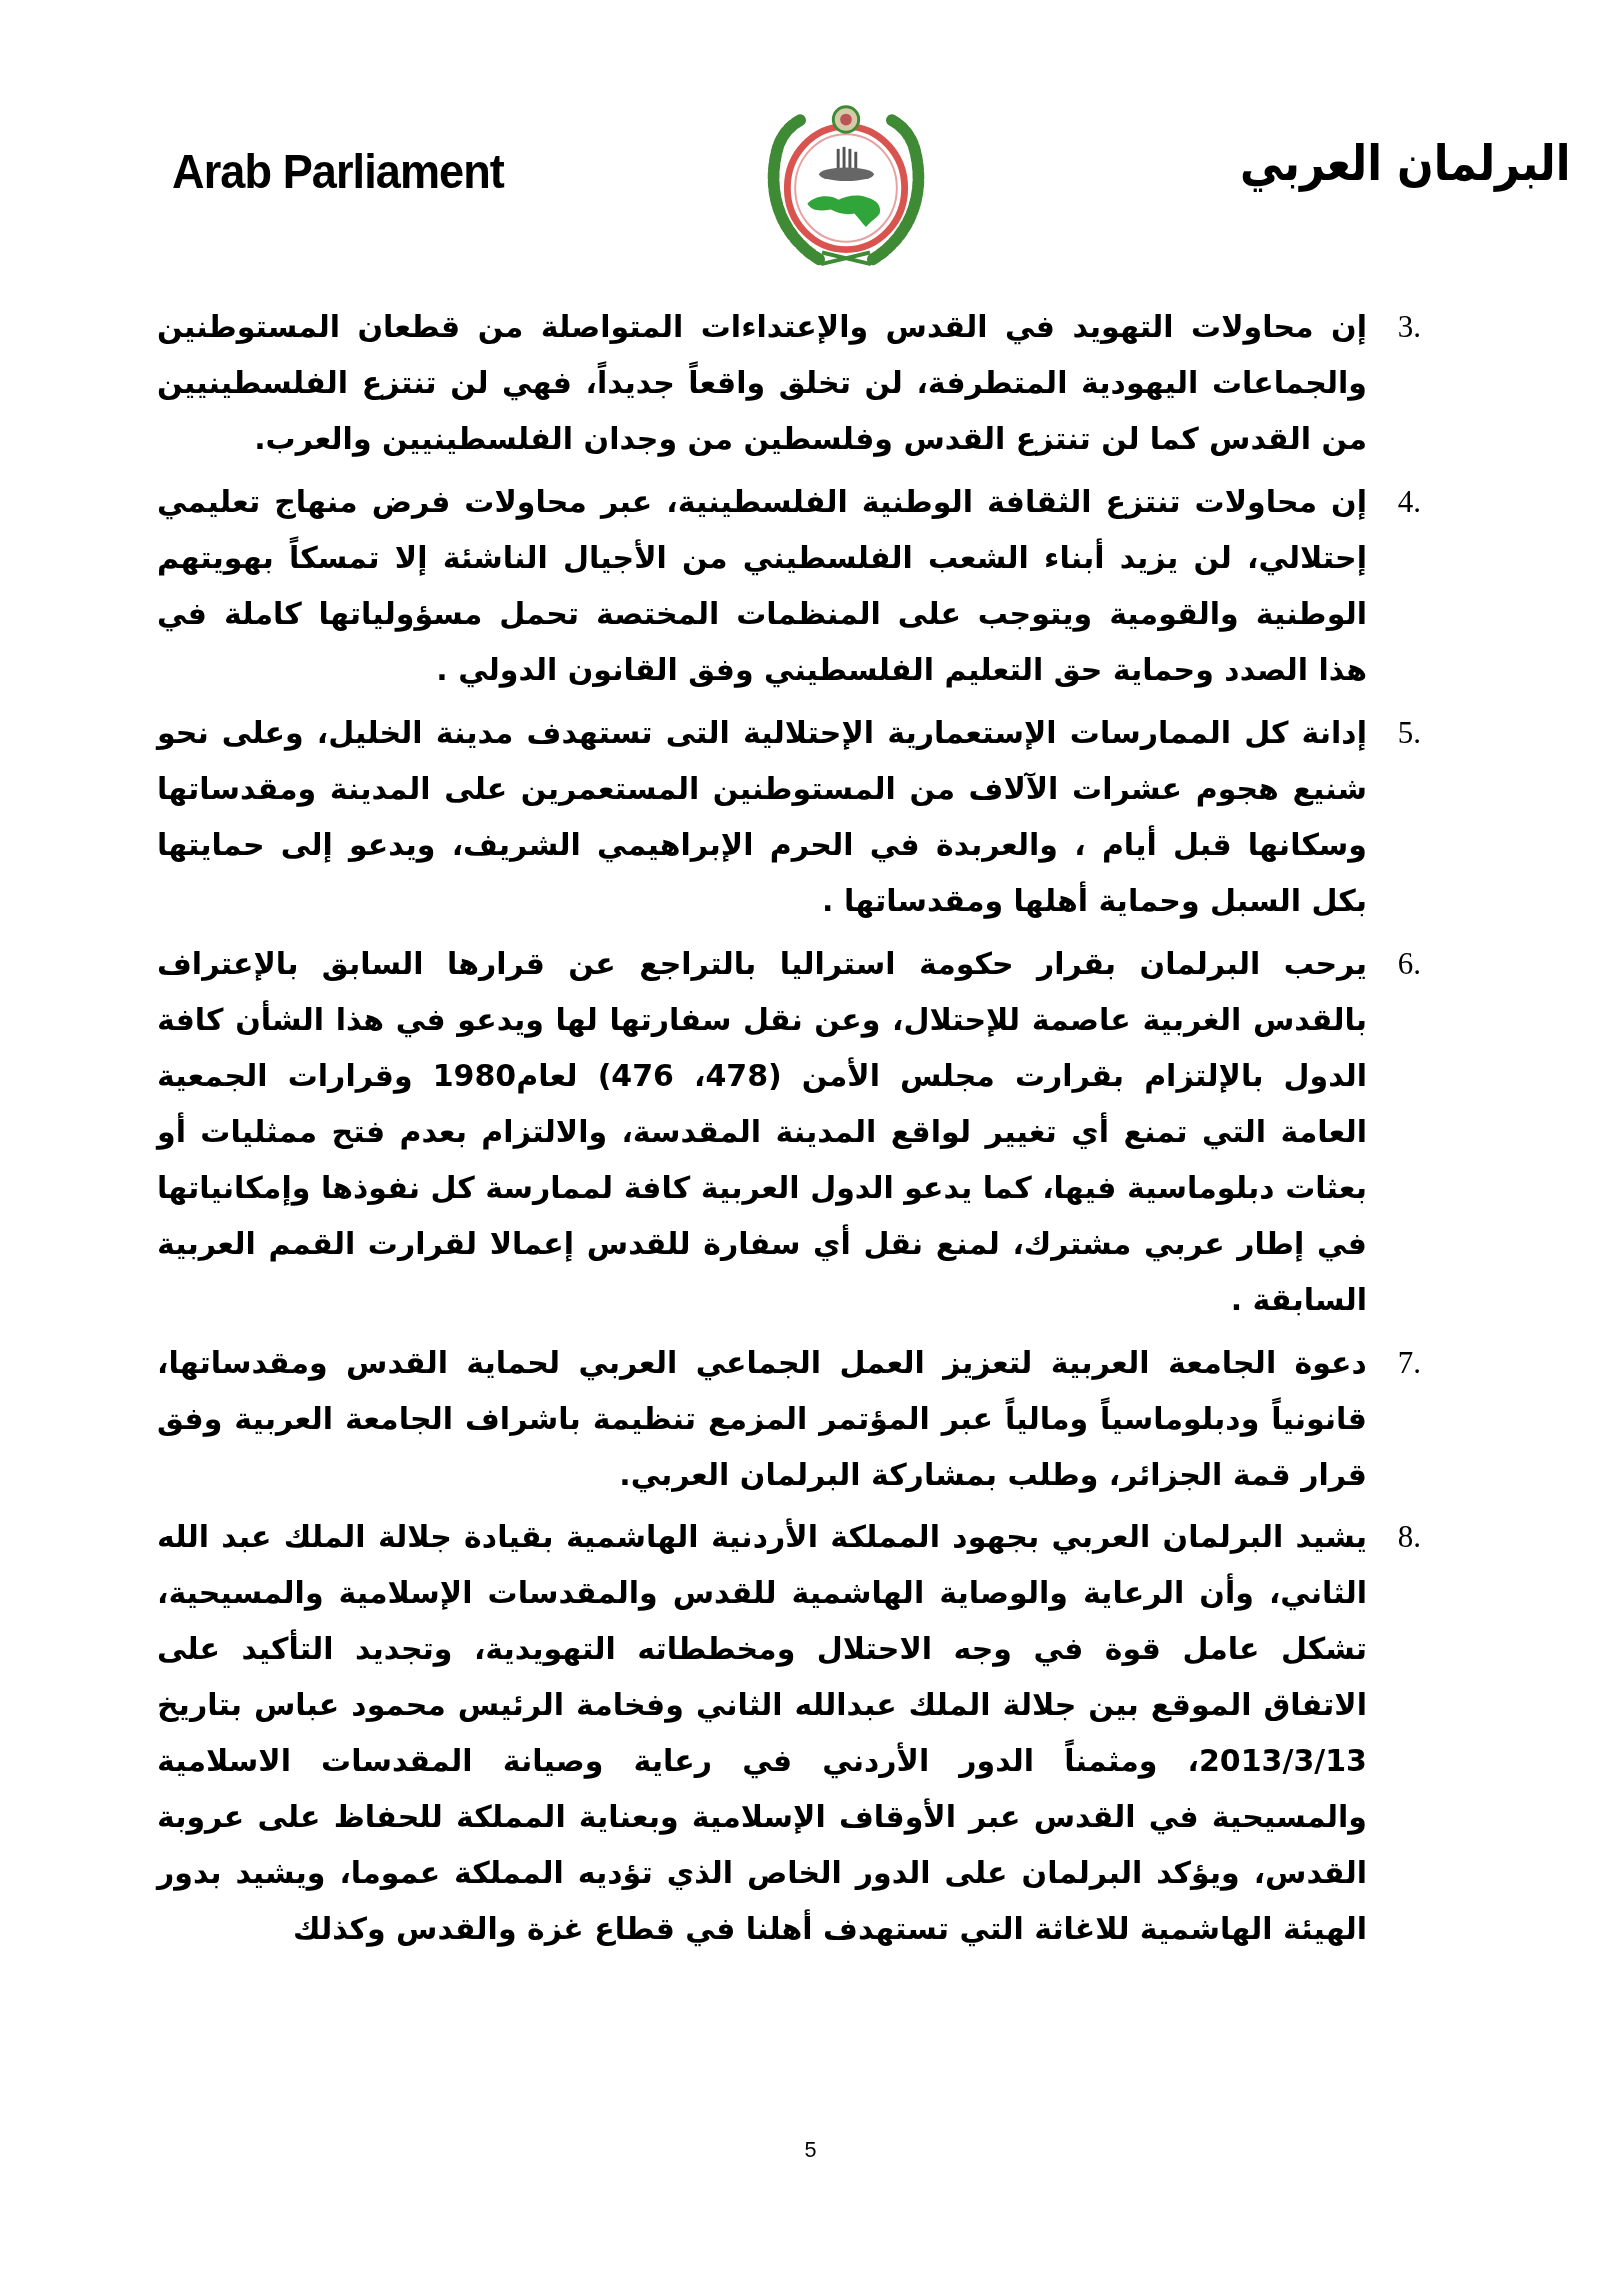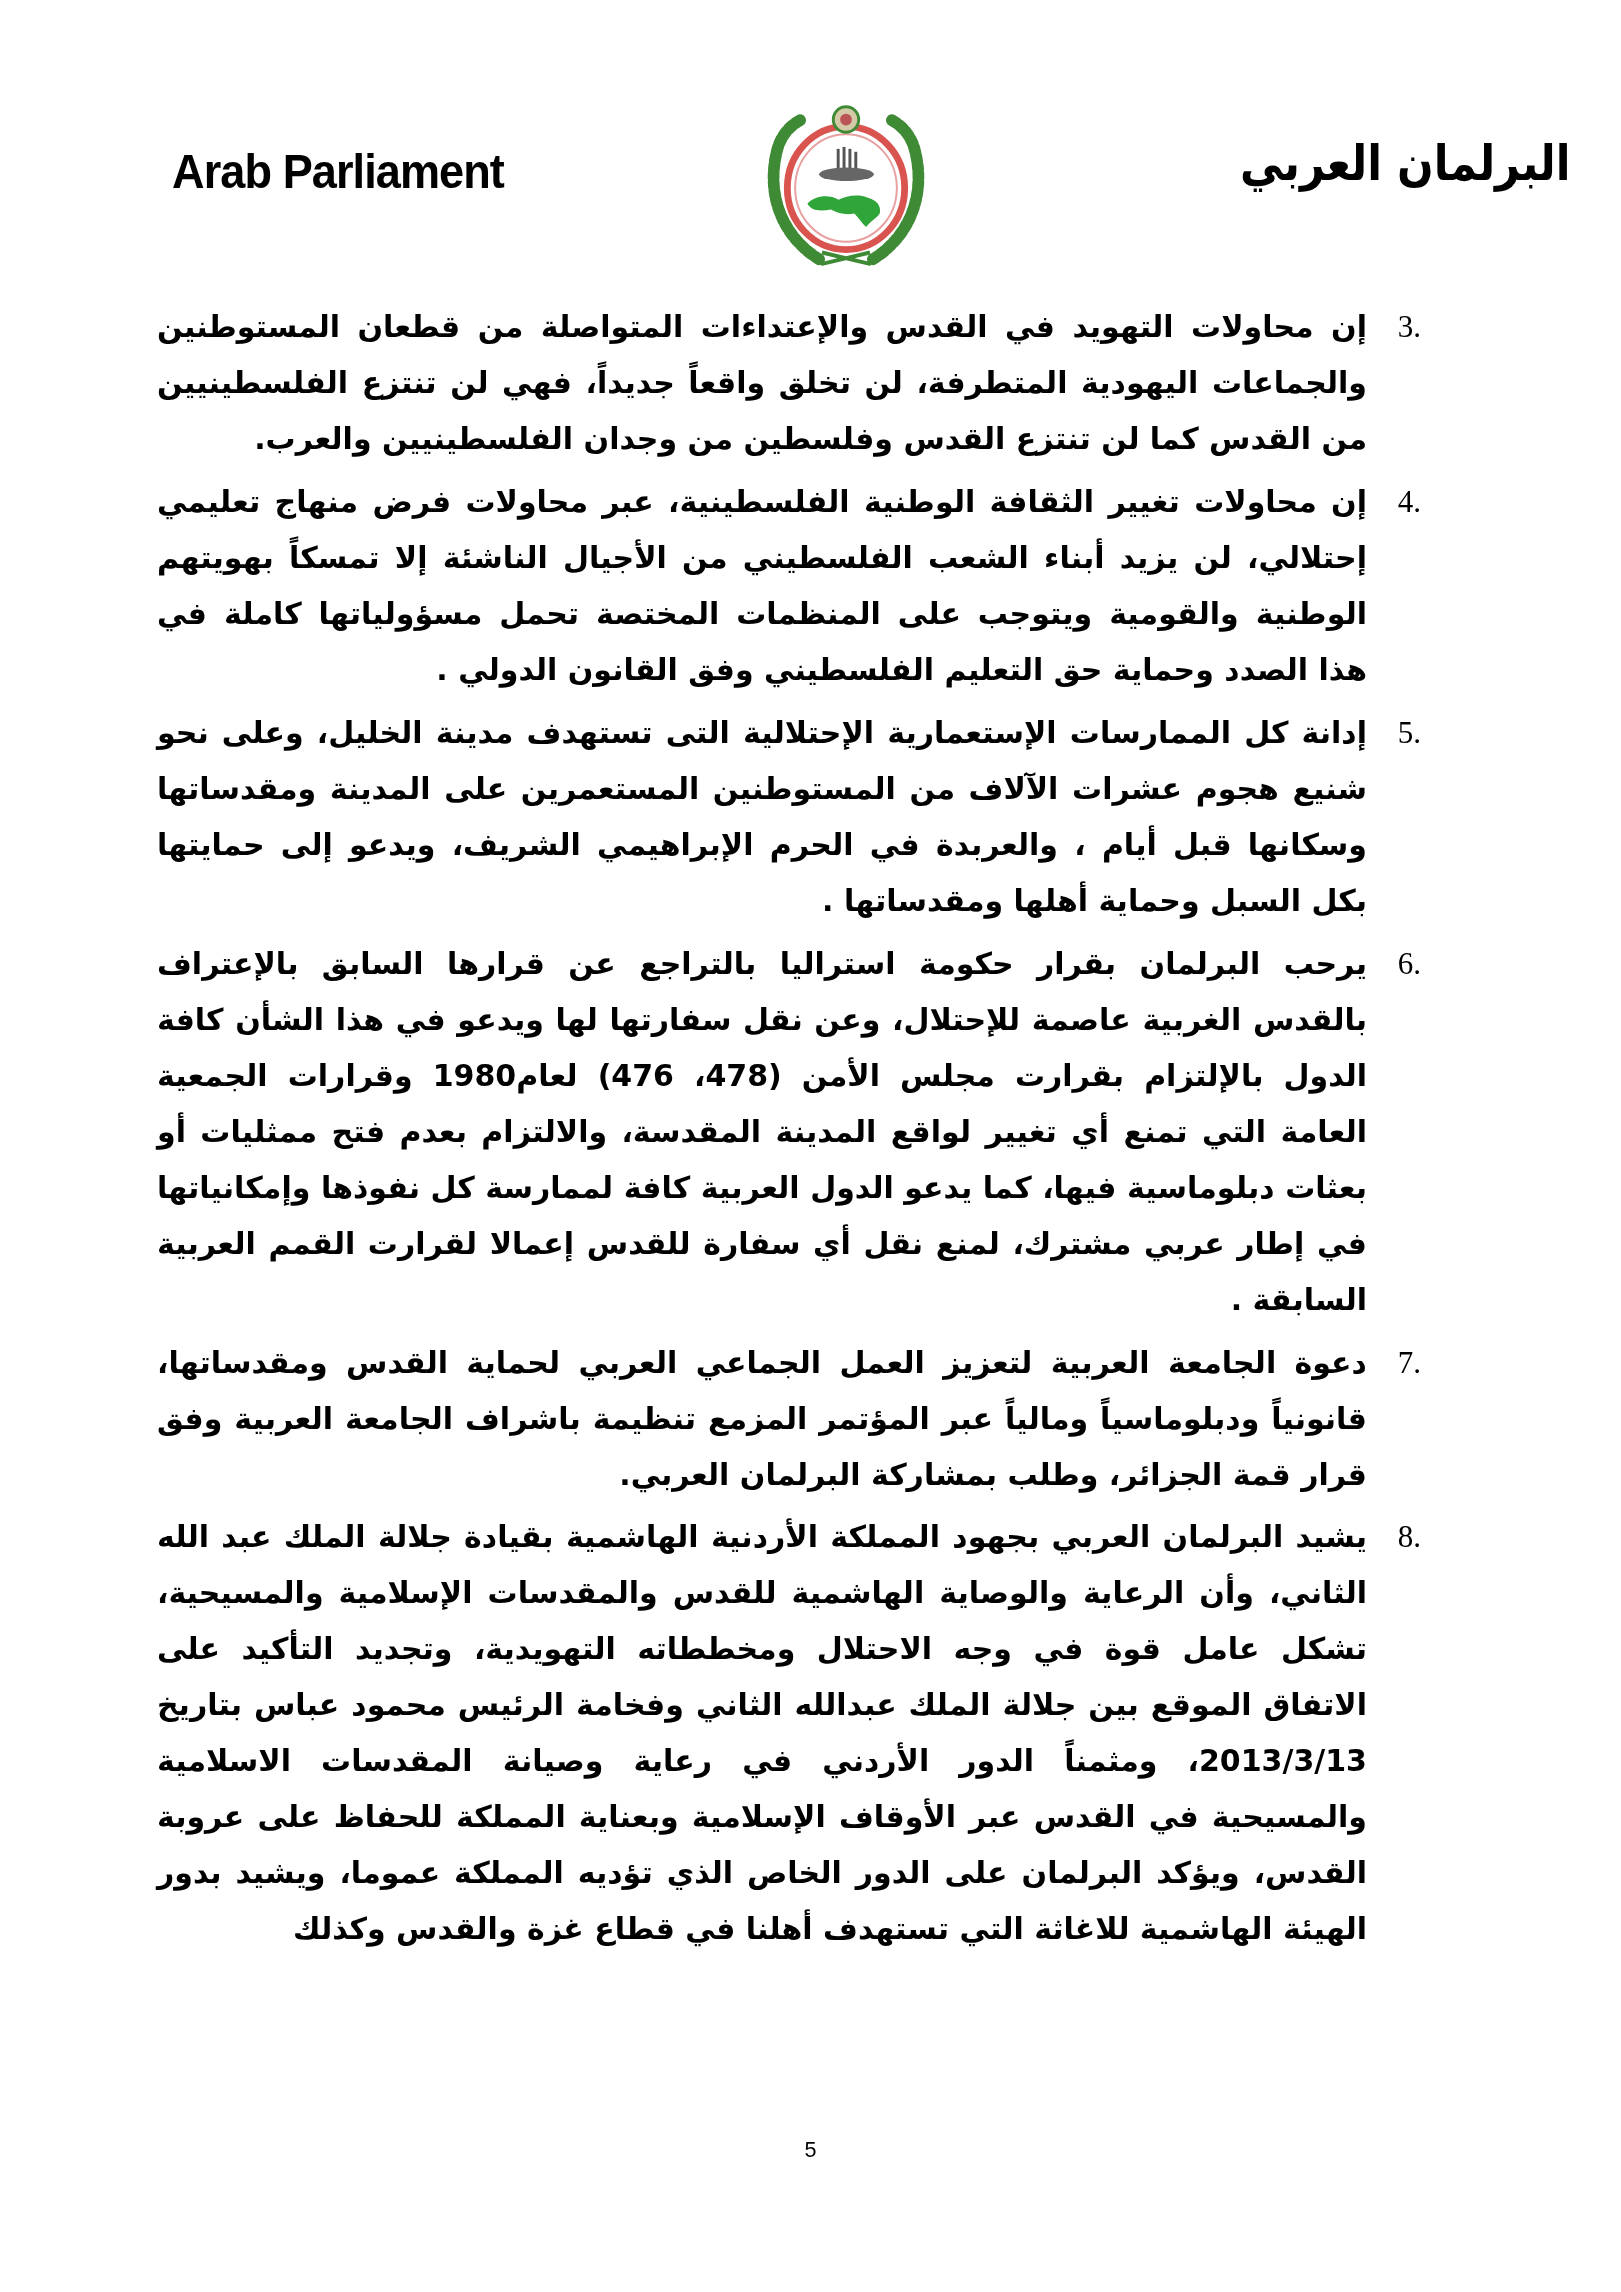--- a/index.html
+++ b/index.html
@@ -122,21 +122,21 @@
   <div class="header-ar">البرلمان العربي</div>
 </div>
 
 <ol class="body-list">
   <li class="item">
     <span class="item-num">3.</span>
     <span>إن محاولات التهويد في القدس والإعتداءات المتواصلة من قطعان المستوطنين والجماعات اليهودية المتطرفة، لن تخلق واقعاً جديداً، فهي لن تنتزع الفلسطينيين من القدس كما لن تنتزع القدس وفلسطين من وجدان الفلسطينيين والعرب.</span>
   </li>
   <li class="item">
     <span class="item-num">4.</span>
-    <span>إن محاولات تغيير الثقافة الوطنية الفلسطينية، عبر محاولات فرض منهاج تعليمي إحتلالي، لن يزيد أبناء الشعب الفلسطيني من الأجيال الناشئة إلا تمسكاً بهويتهم الوطنية والقومية ويتوجب على المنظمات المختصة تحمل مسؤولياتها كاملة في هذا الصدد وحماية حق التعليم الفلسطيني وفق القانون الدولي .</span>
+    <span>إن محاولات تنتزع الثقافة الوطنية الفلسطينية، عبر محاولات فرض منهاج تعليمي إحتلالي، لن يزيد أبناء الشعب الفلسطيني من الأجيال الناشئة إلا تمسكاً بهويتهم الوطنية والقومية ويتوجب على المنظمات المختصة تحمل مسؤولياتها كاملة في هذا الصدد وحماية حق التعليم الفلسطيني وفق القانون الدولي .</span>
   </li>
   <li class="item">
     <span class="item-num">5.</span>
     <span>إدانة كل الممارسات الإستعمارية الإحتلالية التى تستهدف مدينة الخليل، وعلى نحو شنيع هجوم عشرات الآلاف من المستوطنين المستعمرين على المدينة ومقدساتها وسكانها قبل أيام ، والعربدة في الحرم الإبراهيمي الشريف، ويدعو إلى حمايتها بكل السبل وحماية أهلها ومقدساتها .</span>
   </li>
   <li class="item">
     <span class="item-num">6.</span>
     <span>يرحب البرلمان بقرار حكومة استراليا بالتراجع عن قرارها السابق بالإعتراف بالقدس الغربية عاصمة للإحتلال، وعن نقل سفارتها لها ويدعو في هذا الشأن كافة الدول بالإلتزام بقرارت مجلس الأمن (478، 476) لعام1980 وقرارات الجمعية العامة التي تمنع أي تغيير لواقع المدينة المقدسة، والالتزام بعدم فتح ممثليات أو بعثات دبلوماسية فيها، كما يدعو الدول العربية كافة لممارسة كل نفوذها وإمكانياتها في إطار عربي مشترك، لمنع نقل أي سفارة للقدس إعمالا لقرارت القمم العربية السابقة .</span>
   </li>
   <li class="item">

